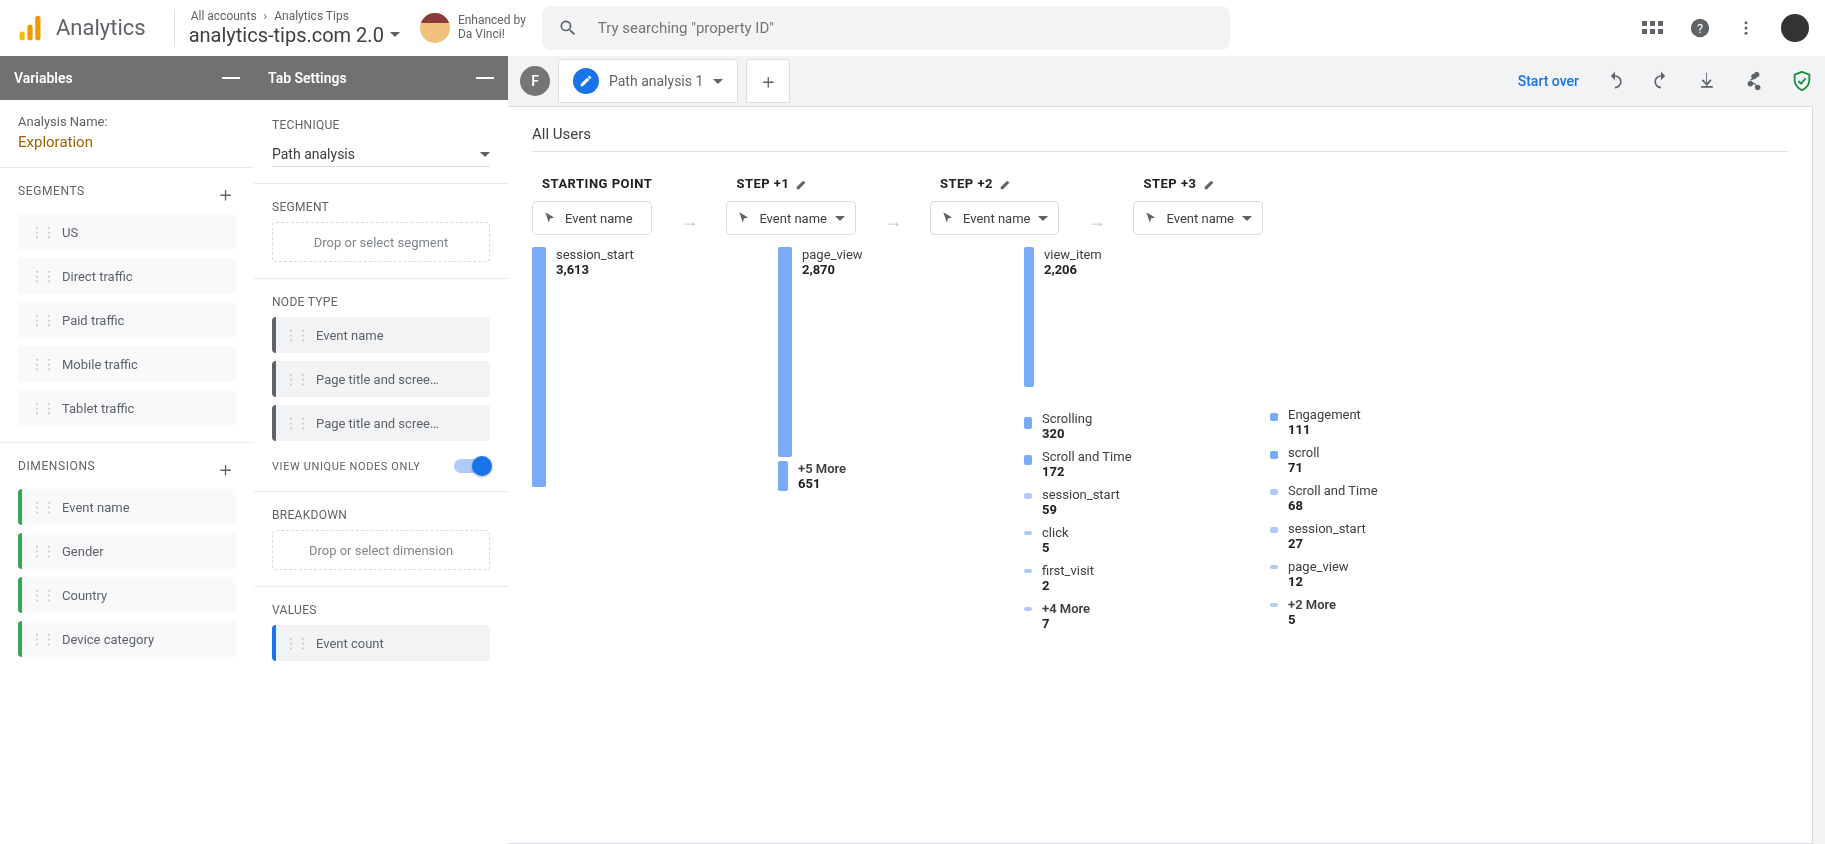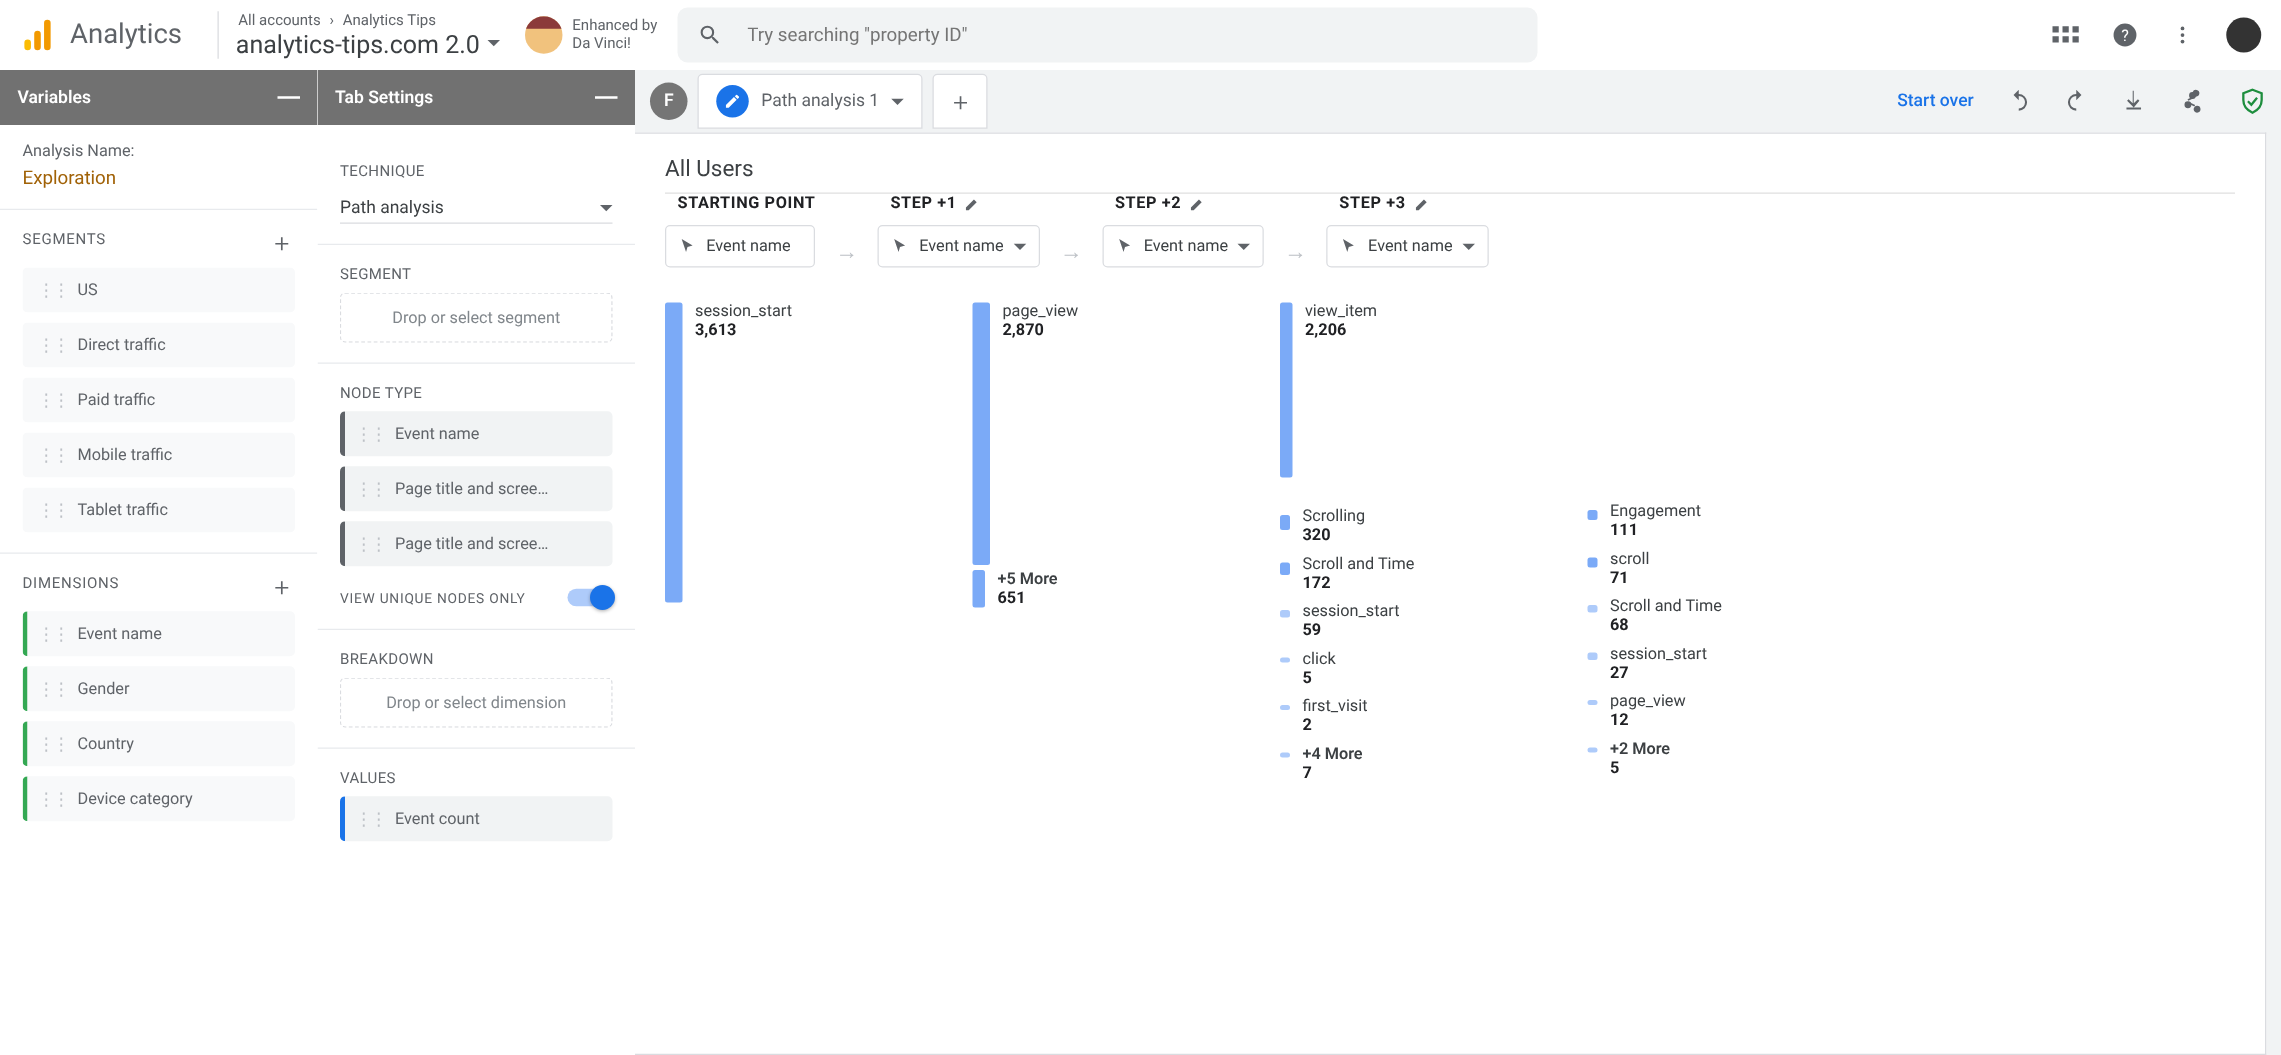--- a/index.html
+++ b/index.html
@@ -72,23 +72,23 @@
 .canvas-toolbar{ height:50px; display:flex; align-items:center; padding:0 12px; gap:8px;}
 .f-badge{ width:30px; height:30px; border-radius:50%; background:#757575; color:#fff; display:flex; align-items:center; justify-content:center; font-size:14px; font-weight:600;}
 .tab-pill{ height:44px; background:#fff; border-radius:4px 4px 0 0; border:1px solid #dadce0; display:flex; align-items:center; gap:10px; padding:0 14px;}
 .edit-circle{ width:26px; height:26px; border-radius:50%; background:#1a73e8; display:flex; align-items:center; justify-content:center; }
 .tab-name{font-size:14px; color:#5f6368;}
 .tab-add{ width:44px; height:44px; border:1px solid #dadce0; background:#fff; border-radius:4px 4px 0 0; display:flex; align-items:center; justify-content:center; color:#5f6368; font-size:20px;}
 .toolbar-right{ margin-left:auto; display:flex; align-items:center; gap:26px; color:#5f6368;}
 .start-over{ color:#1a73e8; font-size:14px; font-weight:500;}
 
 .canvas-body{ flex:1; background:#fff; margin:0 12px 0 0; border:1px solid #dadce0; border-left:none; padding:18px 24px; overflow:auto;}
-.all-users{ font-size:18px; color:#3c4043; padding-bottom:8px; border-bottom:1px solid #e0e0e0; }
-
-.steps-row{ display:flex; gap:16px; align-items:center; margin-bottom:28px;}
+.all-users{ font-size:15px; color:#3c4043; padding-bottom:8px; border-bottom:1px solid #e0e0e0; margin-bottom:24px;}
+
+.steps-row{ display:flex; gap:28px; align-items:flex-start; margin-bottom:12px;}
 .step-col{ display:flex; flex-direction:column; gap:10px; }
 .step-head{ display:flex; align-items:center; gap:6px; font-size:13px; font-weight:700; color:#202124; letter-spacing:.5px; padding-left:10px;}
 .pencil{ color:#5f6368;}
 .node-chip{ display:flex; align-items:center; gap:8px; height:34px; border:1px solid #dadce0; border-radius:4px; background:#fff; padding:0 10px; font-size:13px; color:#3c4043;}
 .cursor-ic{ width:14px; height:14px; display:inline-block; }
 .arrow-sep{ color:#bdc1c6; font-size:18px;}
 
 .path-row { display:flex; gap:31px; align-items:flex-start;}
 .node-col{ min-width:180px;}
 .node-item{ display:flex; gap:10px; align-items:stretch; margin-bottom:4px;}
@@ -231,21 +231,21 @@
         </div>
     </div>
   </div>
 
   <div class="panel panel-tabsettings">
     <div class="panel-header">
       <span>Tab Settings</span>
       <div class="collapse-icon"></div>
     </div>
     <div class="panel-body">
-      <div class="section-label" style="margin-top:16px">TECHNIQUE</div>
+      <div class="section-label" style="margin-top:4px">TECHNIQUE</div>
       <div class="technique-sel">
         <span>Path analysis</span>
         <span class="caret-down"></span>
       </div>
 
       <hr class="sep">
       <div class="section-label" style="margin-top:0">SEGMENT</div>
       <div class="dropzone">Drop or select segment</div>
 
       <hr class="sep">

